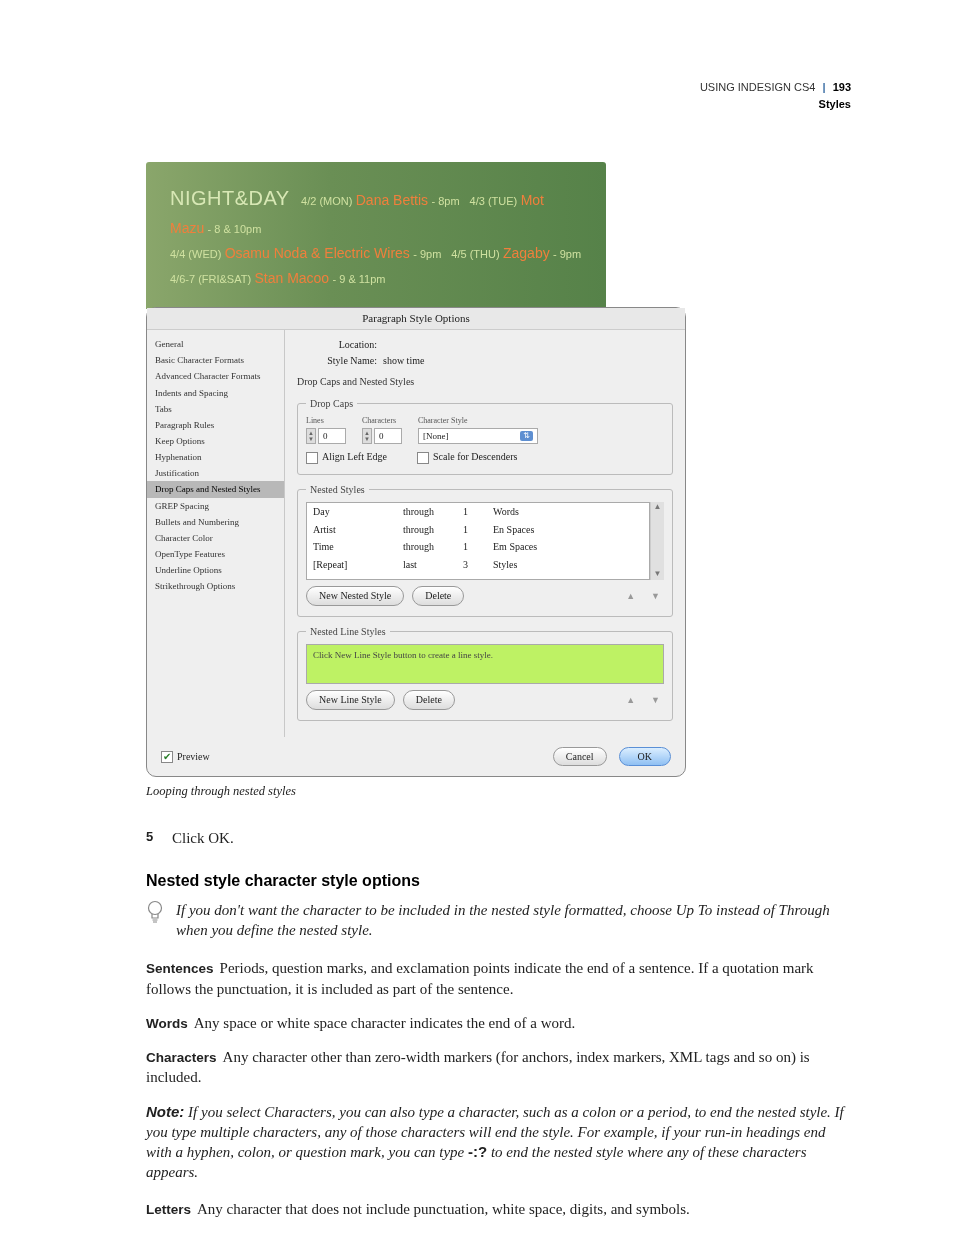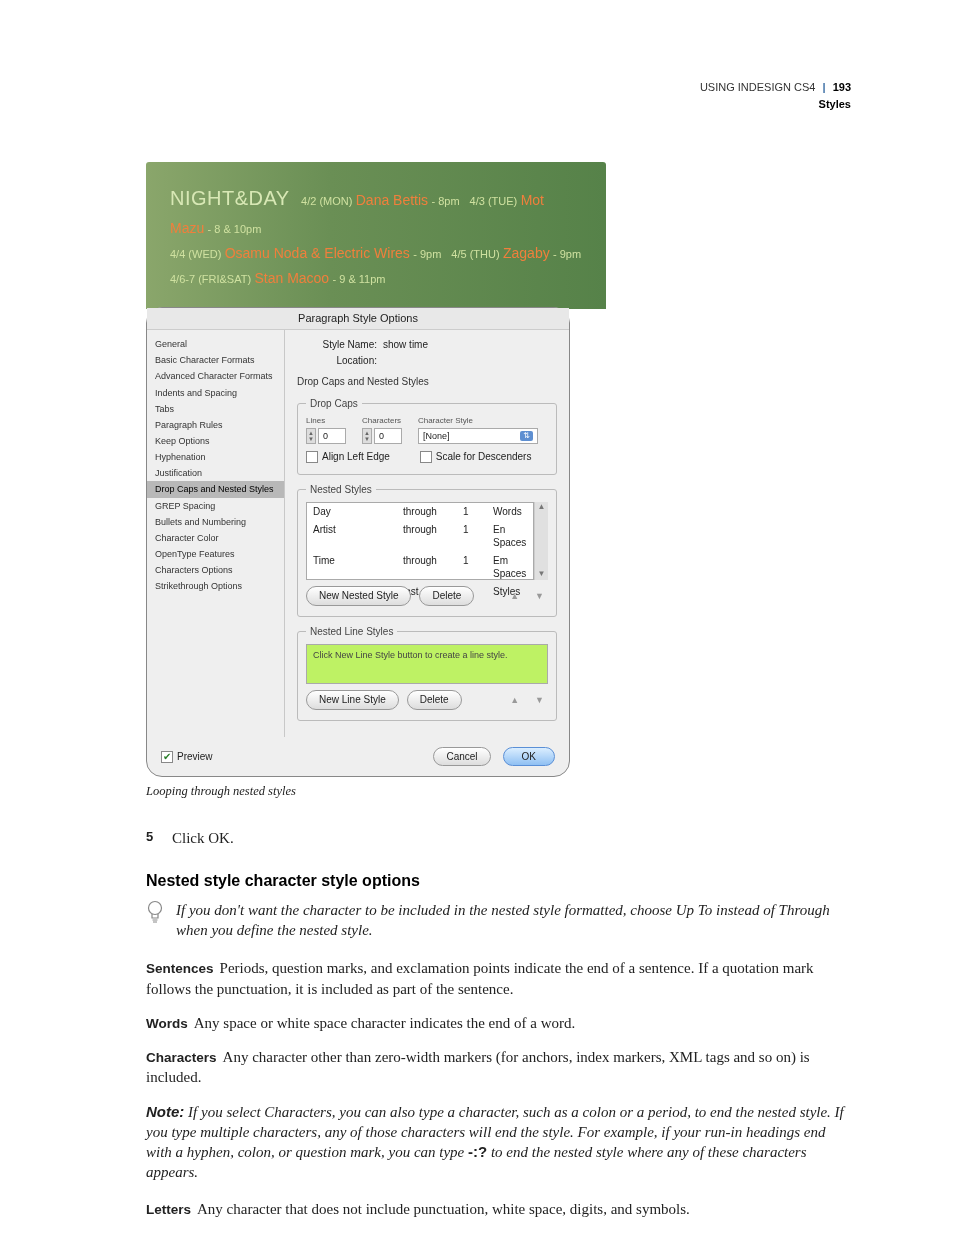--- a/index.html
+++ b/index.html
@@ -30,25 +30,25 @@
     font-size: 12px;
     width: 460px;
     border-radius: 3px 3px 0 0;
     line-height: 1.8;
   }
   .banner .venue { color: #d8e8b5; font-size: 20px; font-weight: 300; letter-spacing: 0.5px; margin-right: 8px; }
   .banner .artist { color: #f07f3c; font-size: 14px; }
   .banner .muted { color: #cfe1a0; font-size: 11px; text-align: center; }
 
   .dialog {
-    width: 424px;
+    width: 540px;
     background: #efefef;
     border: 1px solid #888;
-    border-radius: 16px;
-    font-family: Liberation Sans, sans-serif;
+    border-radius: 10px;
+    font-family: Liberation Serif, serif;
     font-size: 10px;
     color: #222;
     position: relative;
     margin-top: -2px;
   }
   .dialog-title {
     text-align: center;
     padding: 3px 0;
     font-size: 11px;
     border-bottom: 1px solid #ccc;
@@ -180,30 +180,30 @@
           <div class="side-item">Tabs</div>
           <div class="side-item">Paragraph Rules</div>
           <div class="side-item">Keep Options</div>
           <div class="side-item">Hyphenation</div>
           <div class="side-item">Justification</div>
           <div class="side-item selected">Drop Caps and Nested Styles</div>
           <div class="side-item">GREP Spacing</div>
           <div class="side-item">Bullets and Numbering</div>
           <div class="side-item">Character Color</div>
           <div class="side-item">OpenType Features</div>
-          <div class="side-item">Characters Options</div>
+          <div class="side-item">Underline Options</div>
           <div class="side-item">Strikethrough Options</div>
         </div>
         <div class="dialog-main">
           <div class="field-row">
+            <span class="label">Location:</span>
+          </div>
+          <div class="field-row">
             <span class="label">Style Name:</span>
             <span>show time</span>
-          </div>
-          <div class="field-row">
-            <span class="label">Location:</span>
           </div>
           <div class="section-header">Drop Caps and Nested Styles</div>
 
           <fieldset class="group">
             <legend>Drop Caps</legend>
             <div class="dc-row">
               <div class="dc-col">
                 <span class="lbl">Lines</span>
                 <span class="spinner">
                   <span class="arrows">▲<br>▼</span>

